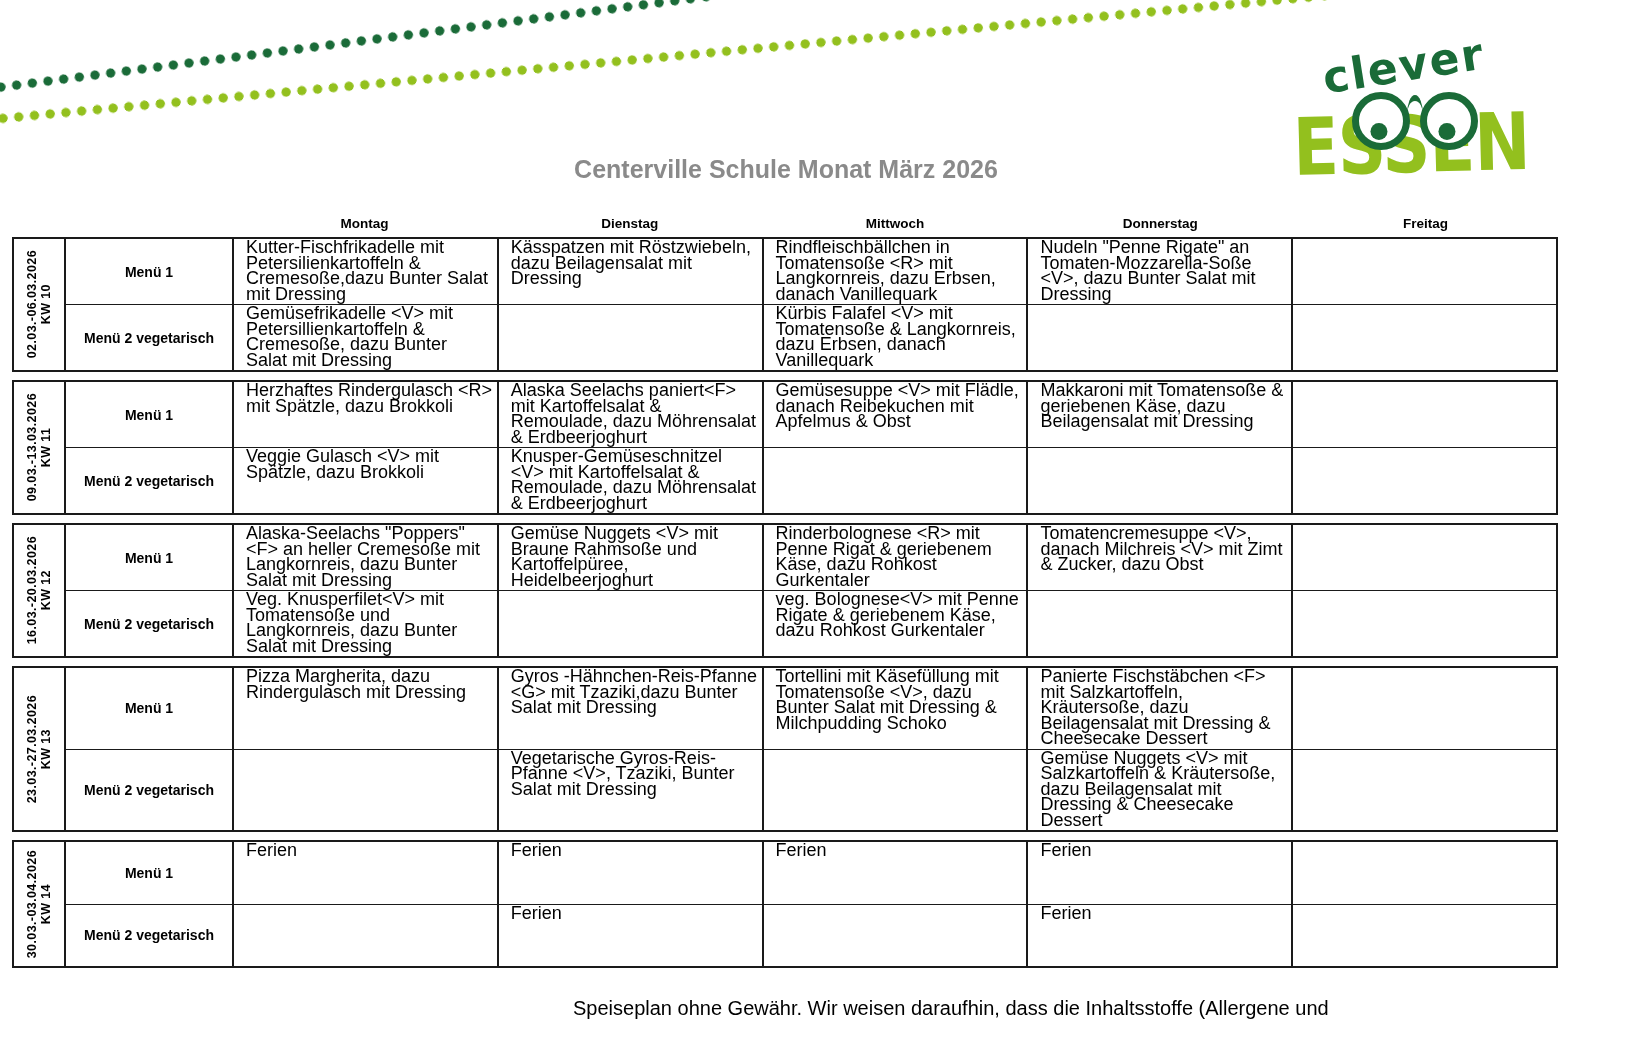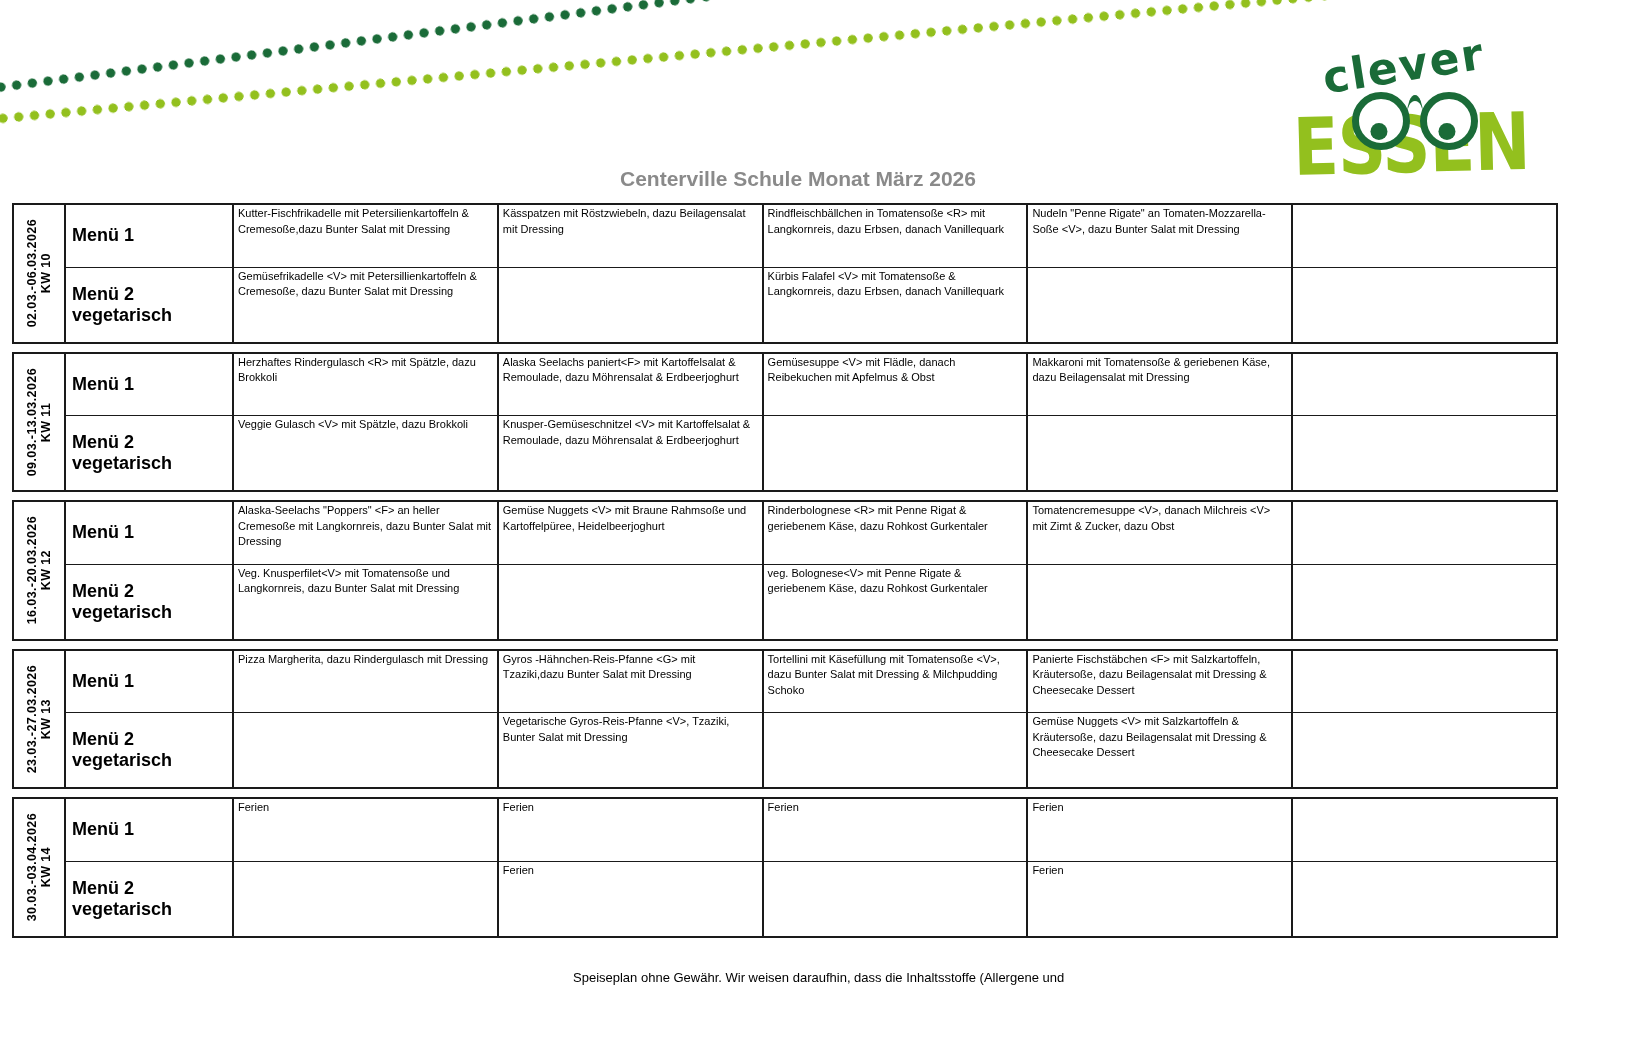--- a/index.html
+++ b/index.html
@@ -34,21 +34,21 @@
   .logo-essen{
     position:absolute;top:80px;left:0;
     font-family:"DejaVu Sans", sans-serif;font-weight:bold;font-size:72px;line-height:1;
     color:var(--light-green);transform:rotate(-1.5deg) scale(0.93,1.1);transform-origin:left top;
     letter-spacing:-1px;
   }
   
   .main{padding-top:155px;}
   .page-title{
     width:1572px;text-align:center;
-    font-size:21px;font-weight:bold;color:#8a8a8a;margin:12px;
+    font-size:25px;font-weight:bold;color:#8a8a8a;margin:0;
   }
   .day-header-row{
     margin:32px 0 6px 12px;width:1546px;
     display:grid;grid-template-columns:52px 168px repeat(5,1fr);
     font-weight:bold;font-size:13.5px;
   }
   .day-header-row span{text-align:center;}
   .day-header-row span:first-child{grid-column:3;}
   
   .week-block{
@@ -60,26 +60,26 @@
   .week-block col.c-menu{width:168px;}
   .week-block tr{height:63px;}
   .week-block td{border:1px solid #1a1a1a;border-left-width:2px;vertical-align:top;overflow:hidden;}
   td.date-cell{text-align:center;vertical-align:middle;}
   .rot{
     writing-mode:vertical-rl;transform:rotate(180deg);margin:0 auto;
     font-weight:bold;font-size:12.5px;line-height:14px;letter-spacing:0.4px;
     white-space:nowrap;text-align:center;
   }
   td.menu-label{
-    vertical-align:middle;
-    font-weight:bold;font-size:18px;padding:16px 6px;
-  }
-  td.meal-cell{font-size:11px;line-height:15.5px;padding:1px 4px 2px 4px;}
-  
-  .footer{margin:30px 0 0 573px;font-size:13px;line-height:20.5px;}
+    text-align:center;vertical-align:middle;
+    font-weight:bold;font-size:14px;padding:16px 6px;
+  }
+  td.meal-cell{font-size:18px;line-height:15.5px;padding:1px 4px 2px 12px;}
+  
+  .footer{margin:30px 0 0 573px;font-size:20px;line-height:20.5px;}
 </style>
 </head>
 <body>
 
 <div class="dot-line dark"></div>
 <div class="dot-line light"></div>
 
 <div class="logo">
   <div class="logo-clever">clever</div>
   <div class="glasses">
@@ -90,20 +90,27 @@
     <div class="lens">
         <div class="pupil"></div>
       </div>
   </div>
   <div class="logo-essen">ESSEN</div>
 </div>
 
 <div class="main">
   <h1 class="page-title">Centerville Schule Monat März 2026</h1>
 
+  <div class="day-header-row">
+    <span>Montag</span>
+    <span>Dienstag</span>
+    <span>Mittwoch</span>
+    <span>Donnerstag</span>
+    <span>Freitag</span>
+  </div>
 
   <div id="weeks-container">
   <table class="week-block">
     <colgroup>
       <col class="c-date">
           <col class="c-menu">
           <col>
           <col>
           <col>
           <col>

